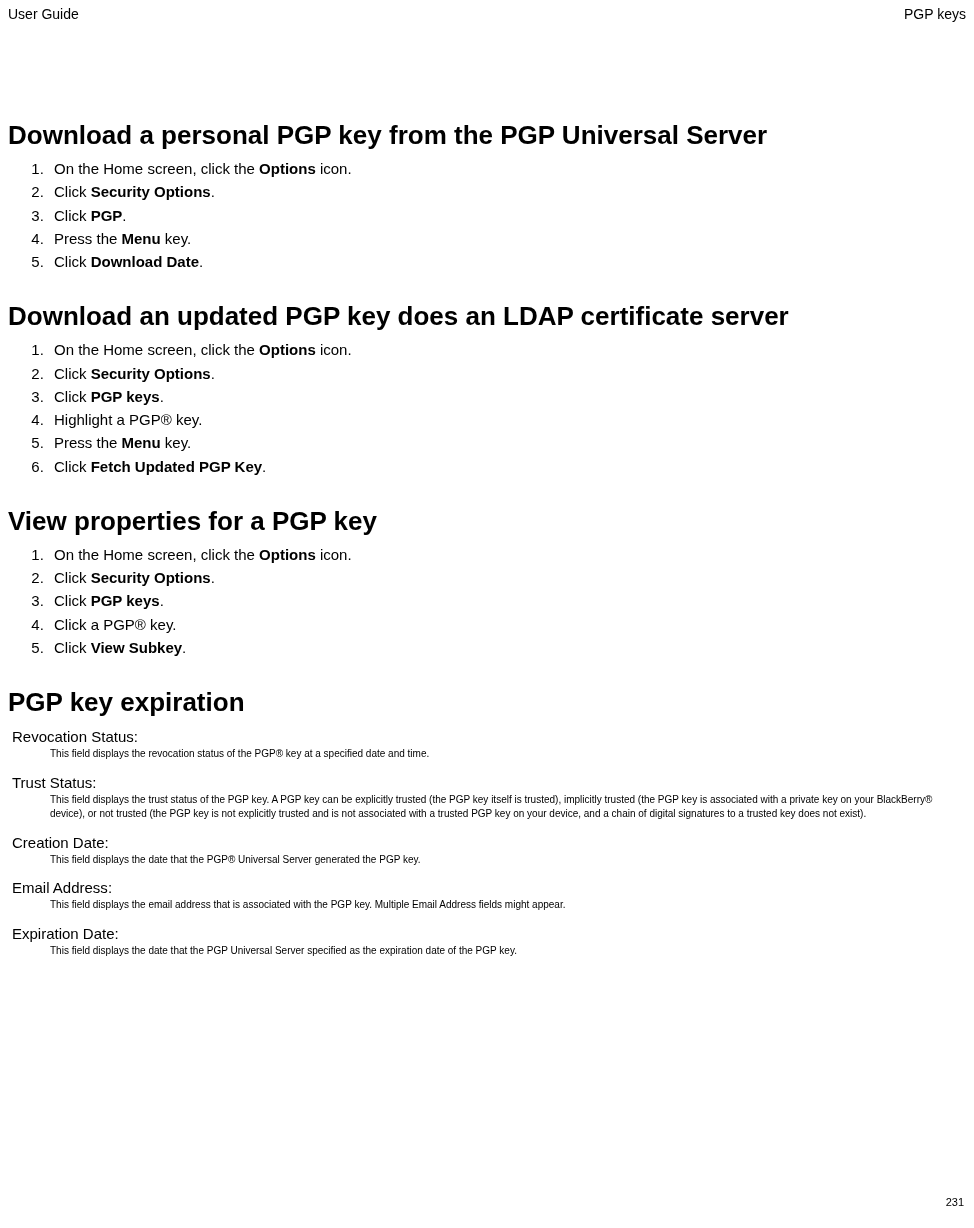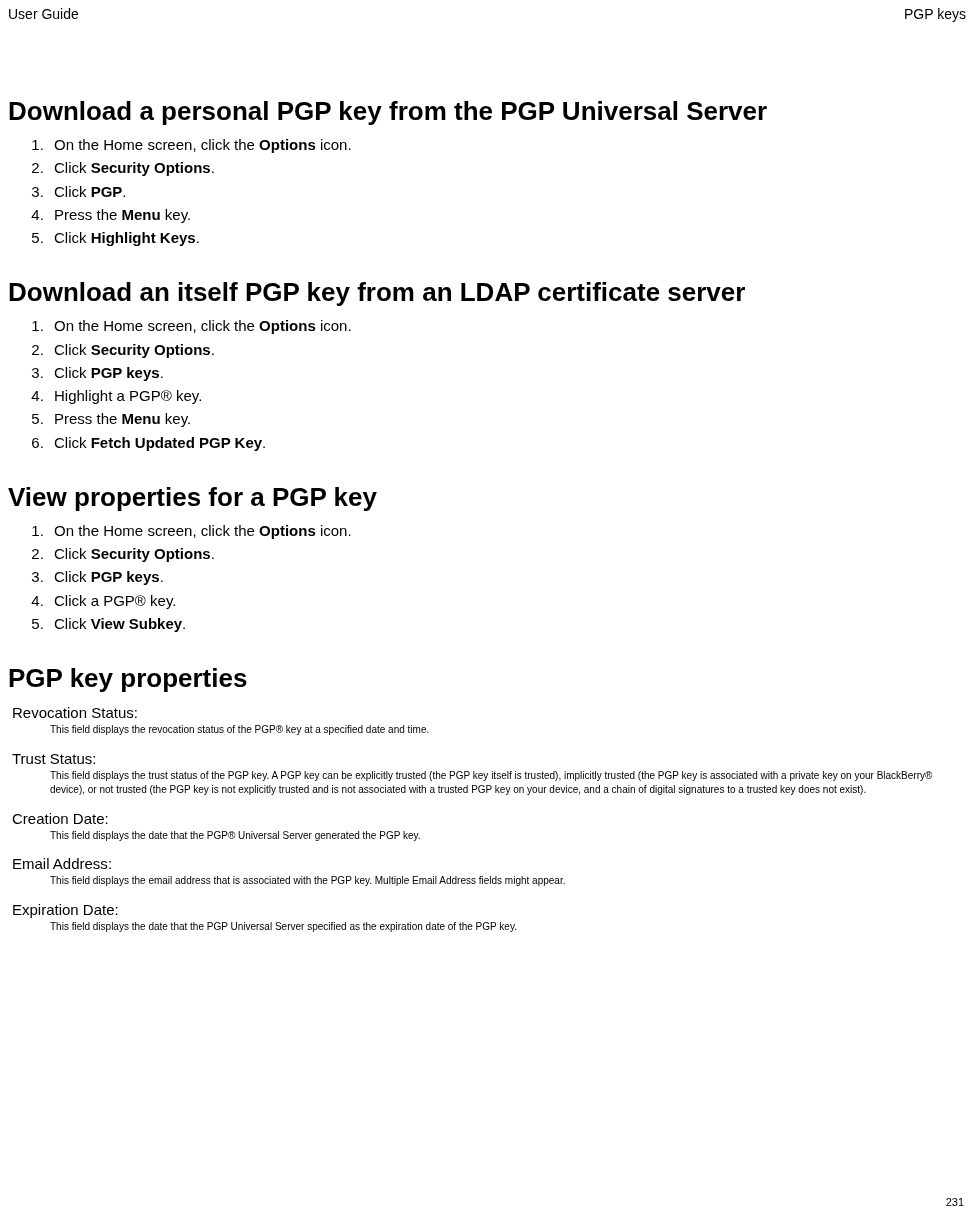--- a/index.html
+++ b/index.html
@@ -26,21 +26,21 @@
   .content {
     padding: 0 8px 40px 8px;
   }
   h2.section-title {
     font-weight: 700;
     font-size: 26px;
     margin: 28px 0 6px 0;
     color: #000;
   }
   h2.first-title {
-    margin-top: 74px;
+    margin-top: 98px;
   }
   ol.steps {
     list-style: decimal;
     margin: 0 0 4px 0;
     padding-left: 40px;
     font-size: 15px;
     line-height: 1.55;
   }
   ol.steps li {
     padding-left: 6px;
@@ -83,43 +83,43 @@
   </div>
 
   <div class="content">
 
     <h2 class="section-title first-title">Download a personal PGP key from the PGP Universal Server</h2>
     <ol class="steps">
       <li><span class="step-text"><span>On the Home screen, click the </span><b>Options</b><span> icon.</span></span></li>
       <li><span class="step-text"><span>Click </span><b>Security Options</b><span>.</span></span></li>
       <li><span class="step-text"><span>Click </span><b>PGP</b><span>.</span></span></li>
       <li><span class="step-text"><span>Press the </span><b>Menu</b><span> key.</span></span></li>
-      <li><span class="step-text"><span>Click </span><b>Highlight Keys</b><span>.</span></span></li>
+      <li><span class="step-text"><span>Click </span><b>Download Date</b><span>.</span></span></li>
     </ol>
 
-    <h2 class="section-title">Download an itself PGP key from an LDAP certificate server</h2>
+    <h2 class="section-title">Download an updated PGP key does an LDAP certificate server</h2>
     <ol class="steps">
       <li><span class="step-text"><span>On the Home screen, click the </span><b>Options</b><span> icon.</span></span></li>
       <li><span class="step-text"><span>Click </span><b>Security Options</b><span>.</span></span></li>
       <li><span class="step-text"><span>Click </span><b>PGP keys</b><span>.</span></span></li>
       <li><span class="step-text"><span>Highlight a PGP® key.</span><b></b><span></span></span></li>
       <li><span class="step-text"><span>Press the </span><b>Menu</b><span> key.</span></span></li>
       <li><span class="step-text"><span>Click </span><b>Fetch Updated PGP Key</b><span>.</span></span></li>
     </ol>
 
     <h2 class="section-title">View properties for a PGP key</h2>
     <ol class="steps">
       <li><span class="step-text"><span>On the Home screen, click the </span><b>Options</b><span> icon.</span></span></li>
       <li><span class="step-text"><span>Click </span><b>Security Options</b><span>.</span></span></li>
       <li><span class="step-text"><span>Click </span><b>PGP keys</b><span>.</span></span></li>
       <li><span class="step-text"><span>Click a PGP® key.</span><b></b><span></span></span></li>
       <li><span class="step-text"><span>Click </span><b>View Subkey</b><span>.</span></span></li>
     </ol>
 
-    <h2 class="section-title">PGP key properties</h2>
+    <h2 class="section-title">PGP key expiration</h2>
 
     <div class="def-block">
       <div class="def-term">Revocation Status</div>
       <div class="def-desc">This field displays the revocation status of the PGP® key at a specified date and time.</div>
     </div>
 
     <div class="def-block">
       <div class="def-term">Trust Status</div>
       <div class="def-desc">This field displays the trust status of the PGP key. A PGP key can be explicitly trusted (the PGP key itself is trusted), implicitly trusted (the PGP key is associated with a private key on your BlackBerry® device), or not trusted (the PGP key is not explicitly trusted and is not associated with a trusted PGP key on your device, and a chain of digital signatures to a trusted key does not exist).</div>
     </div>

